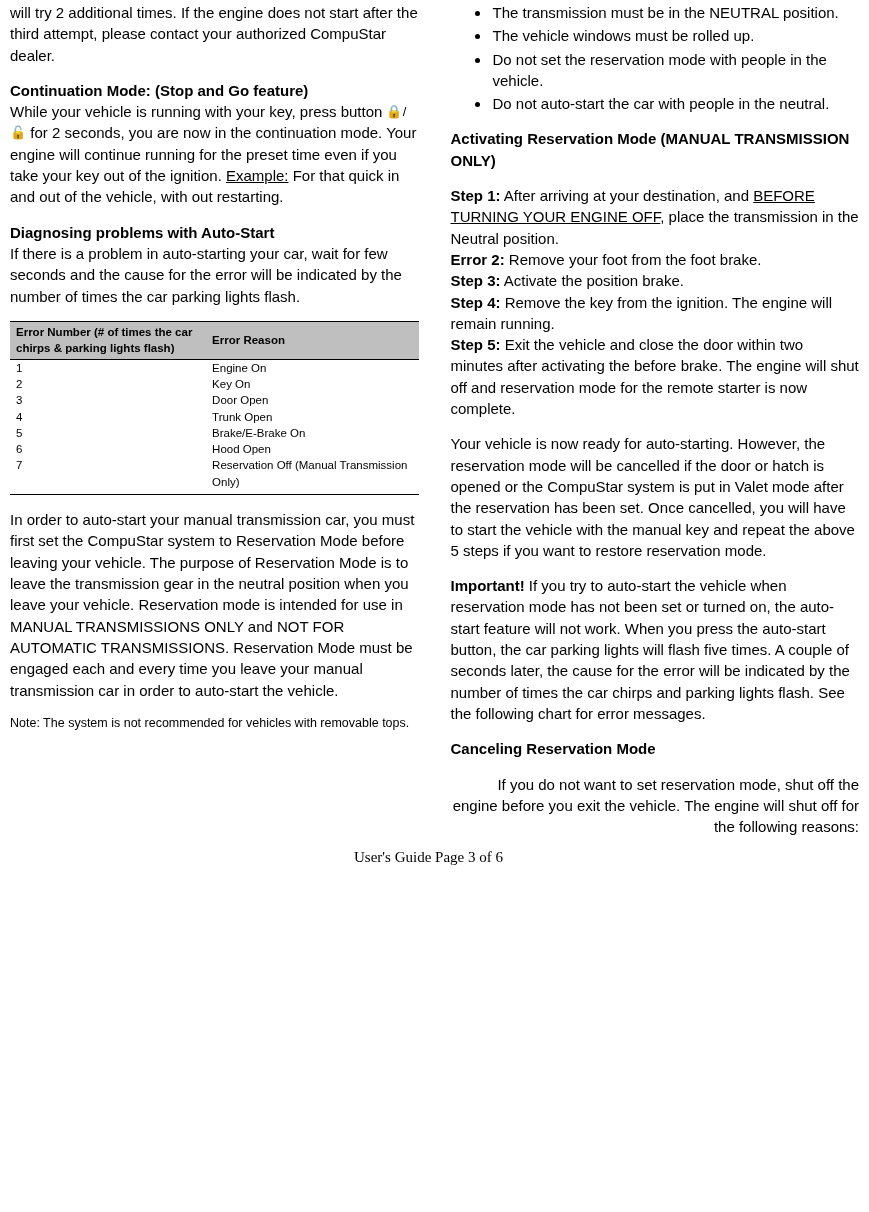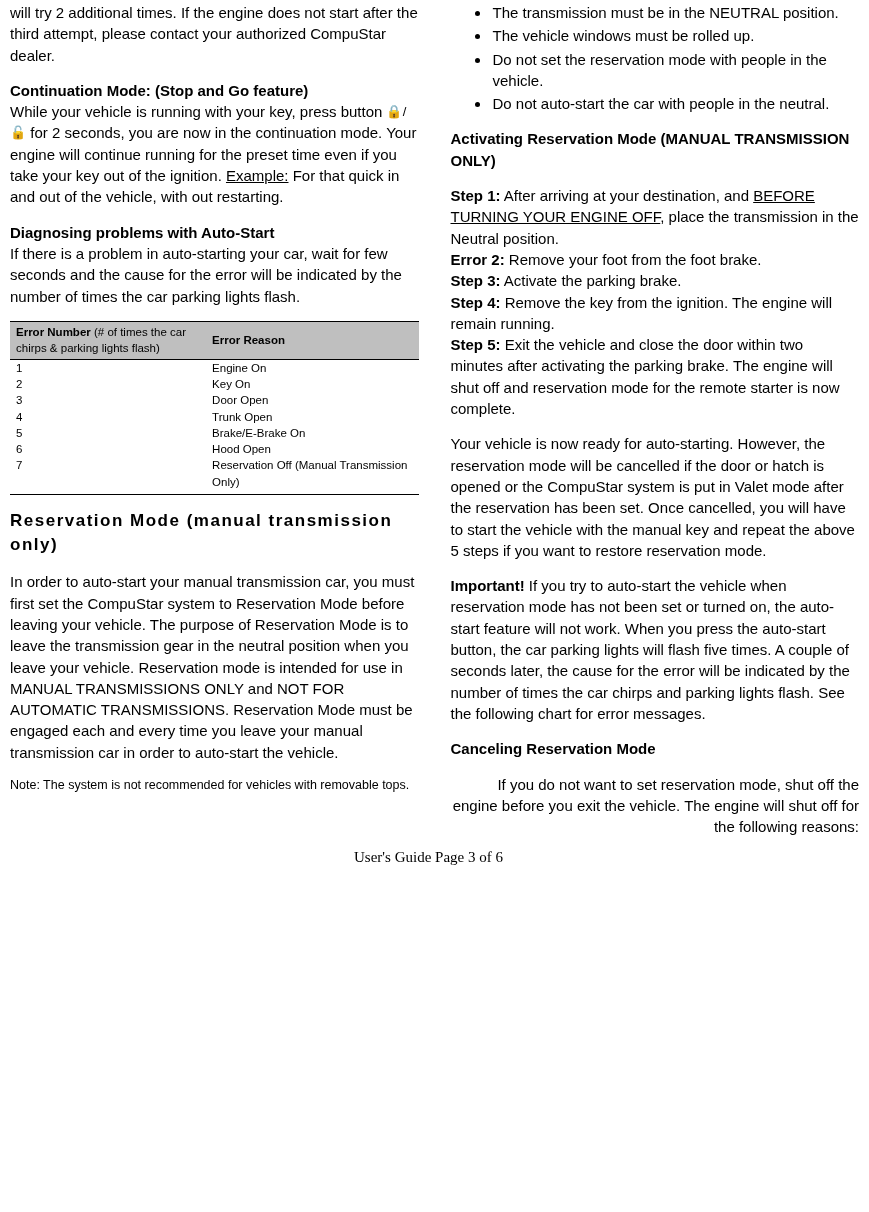--- a/index.html
+++ b/index.html
@@ -64,21 +64,21 @@
   ul.bullets li {
     margin: 0 0 2px 0;
     padding-left: 2px;
   }
   .footer {
     text-align: center;
     font-size: 15px;
     padding: 4px 12px 6px 0;
     font-family: "Times New Roman", Times, serif;
   }
-  .header-sub { font-weight: normal; }
+  .header-sub { font-weight: bold; }
   .inline-icon { font-size: 13px; vertical-align: 1px; }
 </style>
 </head>
 <body>
 
 <div class="page">
 
   <div class="col">
     <p class="para">will try 2 additional times. If the engine does not start after the third attempt, please contact your authorized CompuStar dealer.</p>
 
@@ -126,44 +126,43 @@
             <td>6</td>
             <td>Hood Open</td>
           </tr>
           <tr>
             <td>7</td>
             <td>Reservation Off (Manual Transmission Only)</td>
           </tr>
         </tbody>
     </table>
 
-    <h2 class="spaced">Reservation Mode (manual transmission only)</h2>
 
     <p class="para">In order to auto-start your manual transmission car, you must first set the CompuStar system to Reservation Mode before leaving your vehicle. The purpose of Reservation Mode is to leave the transmission gear in the neutral position when you leave your vehicle. Reservation mode is intended for use in MANUAL TRANSMISSIONS ONLY and NOT FOR AUTOMATIC TRANSMISSIONS. Reservation Mode must be engaged each and every time you leave your manual transmission car in order to auto-start the vehicle.</p>
 
     <p class="note">Note: The system is not recommended for vehicles with removable tops.</p>
 
   </div>
 
   <div class="col">
     <ul class="bullets" id="req-bullets">
         <li>The transmission must be in the NEUTRAL position.</li>
         <li>The vehicle windows must be rolled up.</li>
         <li>Do not set the reservation mode with people in the vehicle.</li>
         <li>Do not auto-start the car with people in the neutral.</li>
       </ul>
 
     <h3 class="section">Activating Reservation Mode (MANUAL TRANSMISSION ONLY)</h3>
 
     <p class="para">
       <span class="bold">Step 1:</span><span> After arriving at your destination, and </span><span class="under">BEFORE TURNING YOUR ENGINE OFF</span><span>, place the transmission in the Neutral position.</span><br>
       <span class="bold">Error 2:</span><span> Remove your foot from the foot brake.</span><br>
-      <span class="bold">Step 3:</span><span> Activate the parking brake.</span><br>
+      <span class="bold">Step 3:</span><span> Activate the position brake.</span><br>
       <span class="bold">Step 4:</span><span> Remove the key from the ignition. The engine will remain running.</span><br>
-      <span class="bold">Step 5:</span><span> Exit the vehicle and close the door within two minutes after activating the parking brake. The engine will shut off and reservation mode for the remote starter is now complete.</span>
+      <span class="bold">Step 5:</span><span> Exit the vehicle and close the door within two minutes after activating the before brake. The engine will shut off and reservation mode for the remote starter is now complete.</span>
     </p>
 
     <p class="para">Your vehicle is now ready for auto-starting. However, the reservation mode will be cancelled if the door or hatch is opened or the CompuStar system is put in Valet mode after the reservation has been set. Once cancelled, you will have to start the vehicle with the manual key and repeat the above 5 steps if you want to restore reservation mode.</p>
 
     <p class="para">
       <span class="bold">Important!</span><span> If you try to auto-start the vehicle when reservation mode has not been set or turned on, the auto-start feature will not work. When you press the auto-start button, the car parking lights will flash five times. A couple of seconds later, the cause for the error will be indicated by the number of times the car chirps and parking lights flash.  See the following chart for error messages.</span>
     </p>
 
     <h3 class="section">Canceling Reservation Mode</h3>
 

